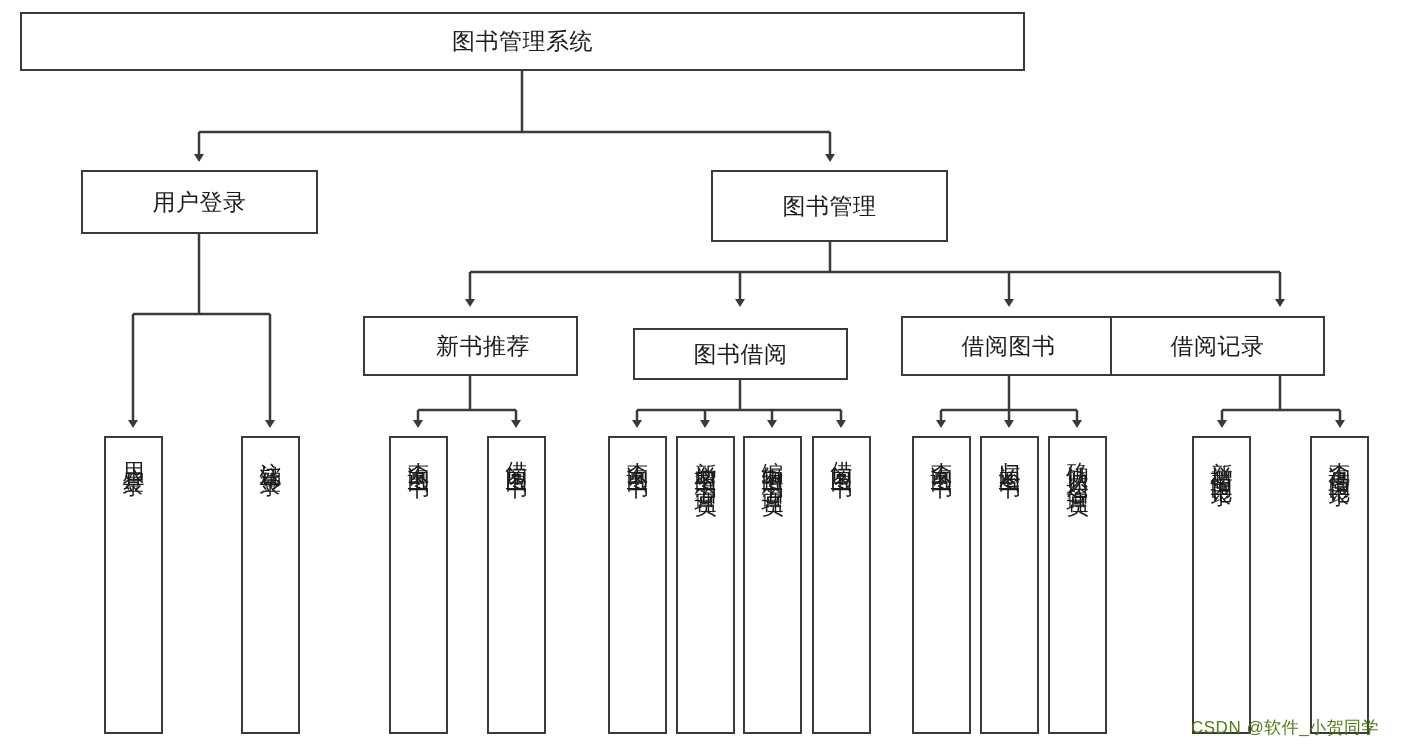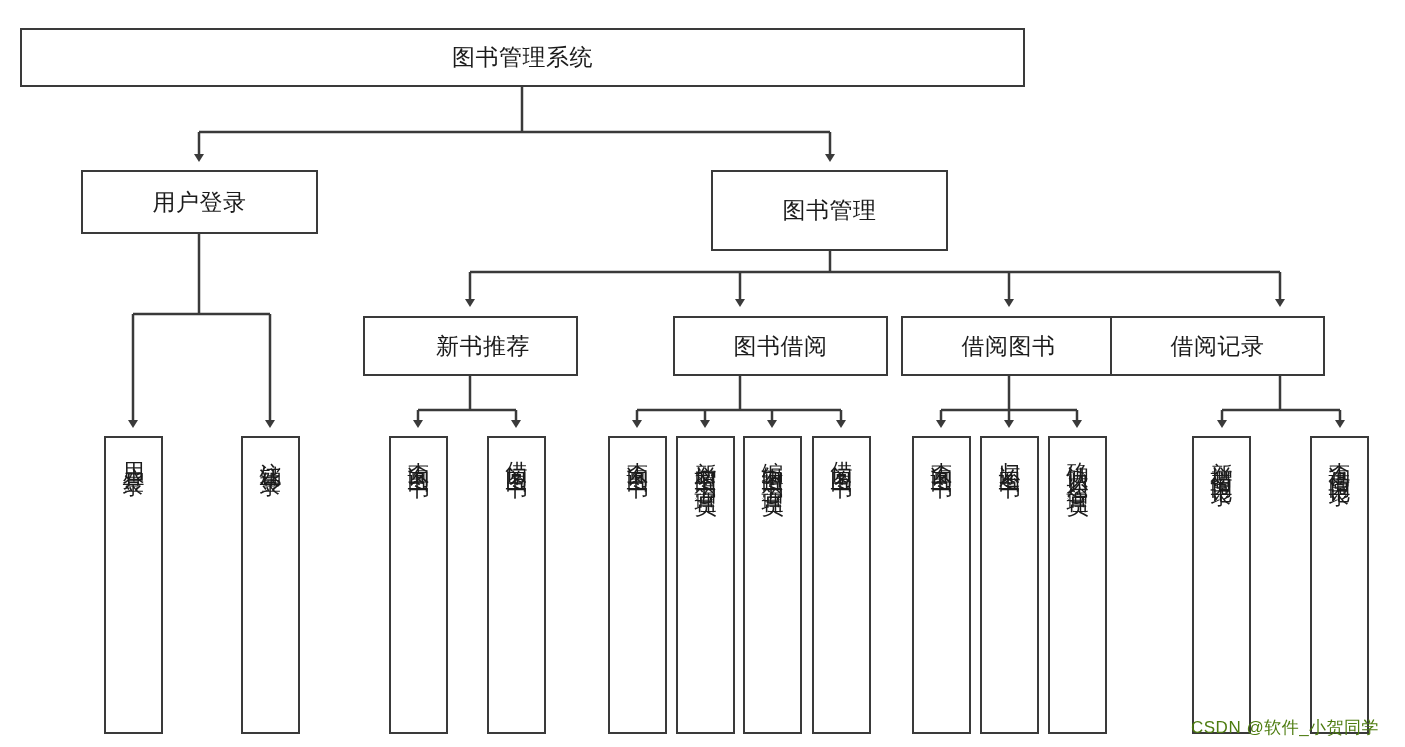--- a/index.html
+++ b/index.html
@@ -115,37 +115,37 @@
       <path d="M1009,410 L1009,424" marker-end="url(#arrow)"></path>
       <path d="M1077,410 L1077,424" marker-end="url(#arrow)"></path>
 
       <path d="M1280,376 L1280,410"></path>
       <path d="M1222,410 L1340,410"></path>
       <path d="M1222,410 L1222,424" marker-end="url(#arrow)"></path>
       <path d="M1340,410 L1340,424" marker-end="url(#arrow)"></path>
     </g>
   </svg>
 
-  <div class="node horiz" style="left:20px; top:28px; width:1005px; height:59px;">
+  <div class="node horiz" style="left:20px; top:12px; width:1005px; height:59px;">
     <span class="label">图书管理系统</span>
   </div>
 
   <div class="node horiz" style="left:81px; top:170px; width:237px; height:64px;">
     <span class="label">用户登录</span>
   </div>
 
-  <div class="node horiz" style="left:711px; top:170px; width:237px; height:81px;">
+  <div class="node horiz" style="left:711px; top:170px; width:237px; height:72px;">
     <span class="label">图书管理</span>
   </div>
 
   <div class="node horiz" style="left:363px; top:316px; width:215px; height:60px;padding-left:25px;">
     <span class="label">新书推荐</span>
   </div>
 
-  <div class="node horiz" style="left:633px; top:316px; width:215px; height:60px;margin-left:40px;">
+  <div class="node horiz" style="left:633px; top:328px; width:215px; height:52px;">
     <span class="label">图书借阅</span>
   </div>
 
   <div class="node horiz" style="left:901px; top:316px; width:215px; height:60px;">
     <span class="label">借阅图书</span>
   </div>
 
   <div class="node horiz" style="left:1110px; top:316px; width:215px; height:60px;">
     <span class="label">借阅记录</span>
   </div>

